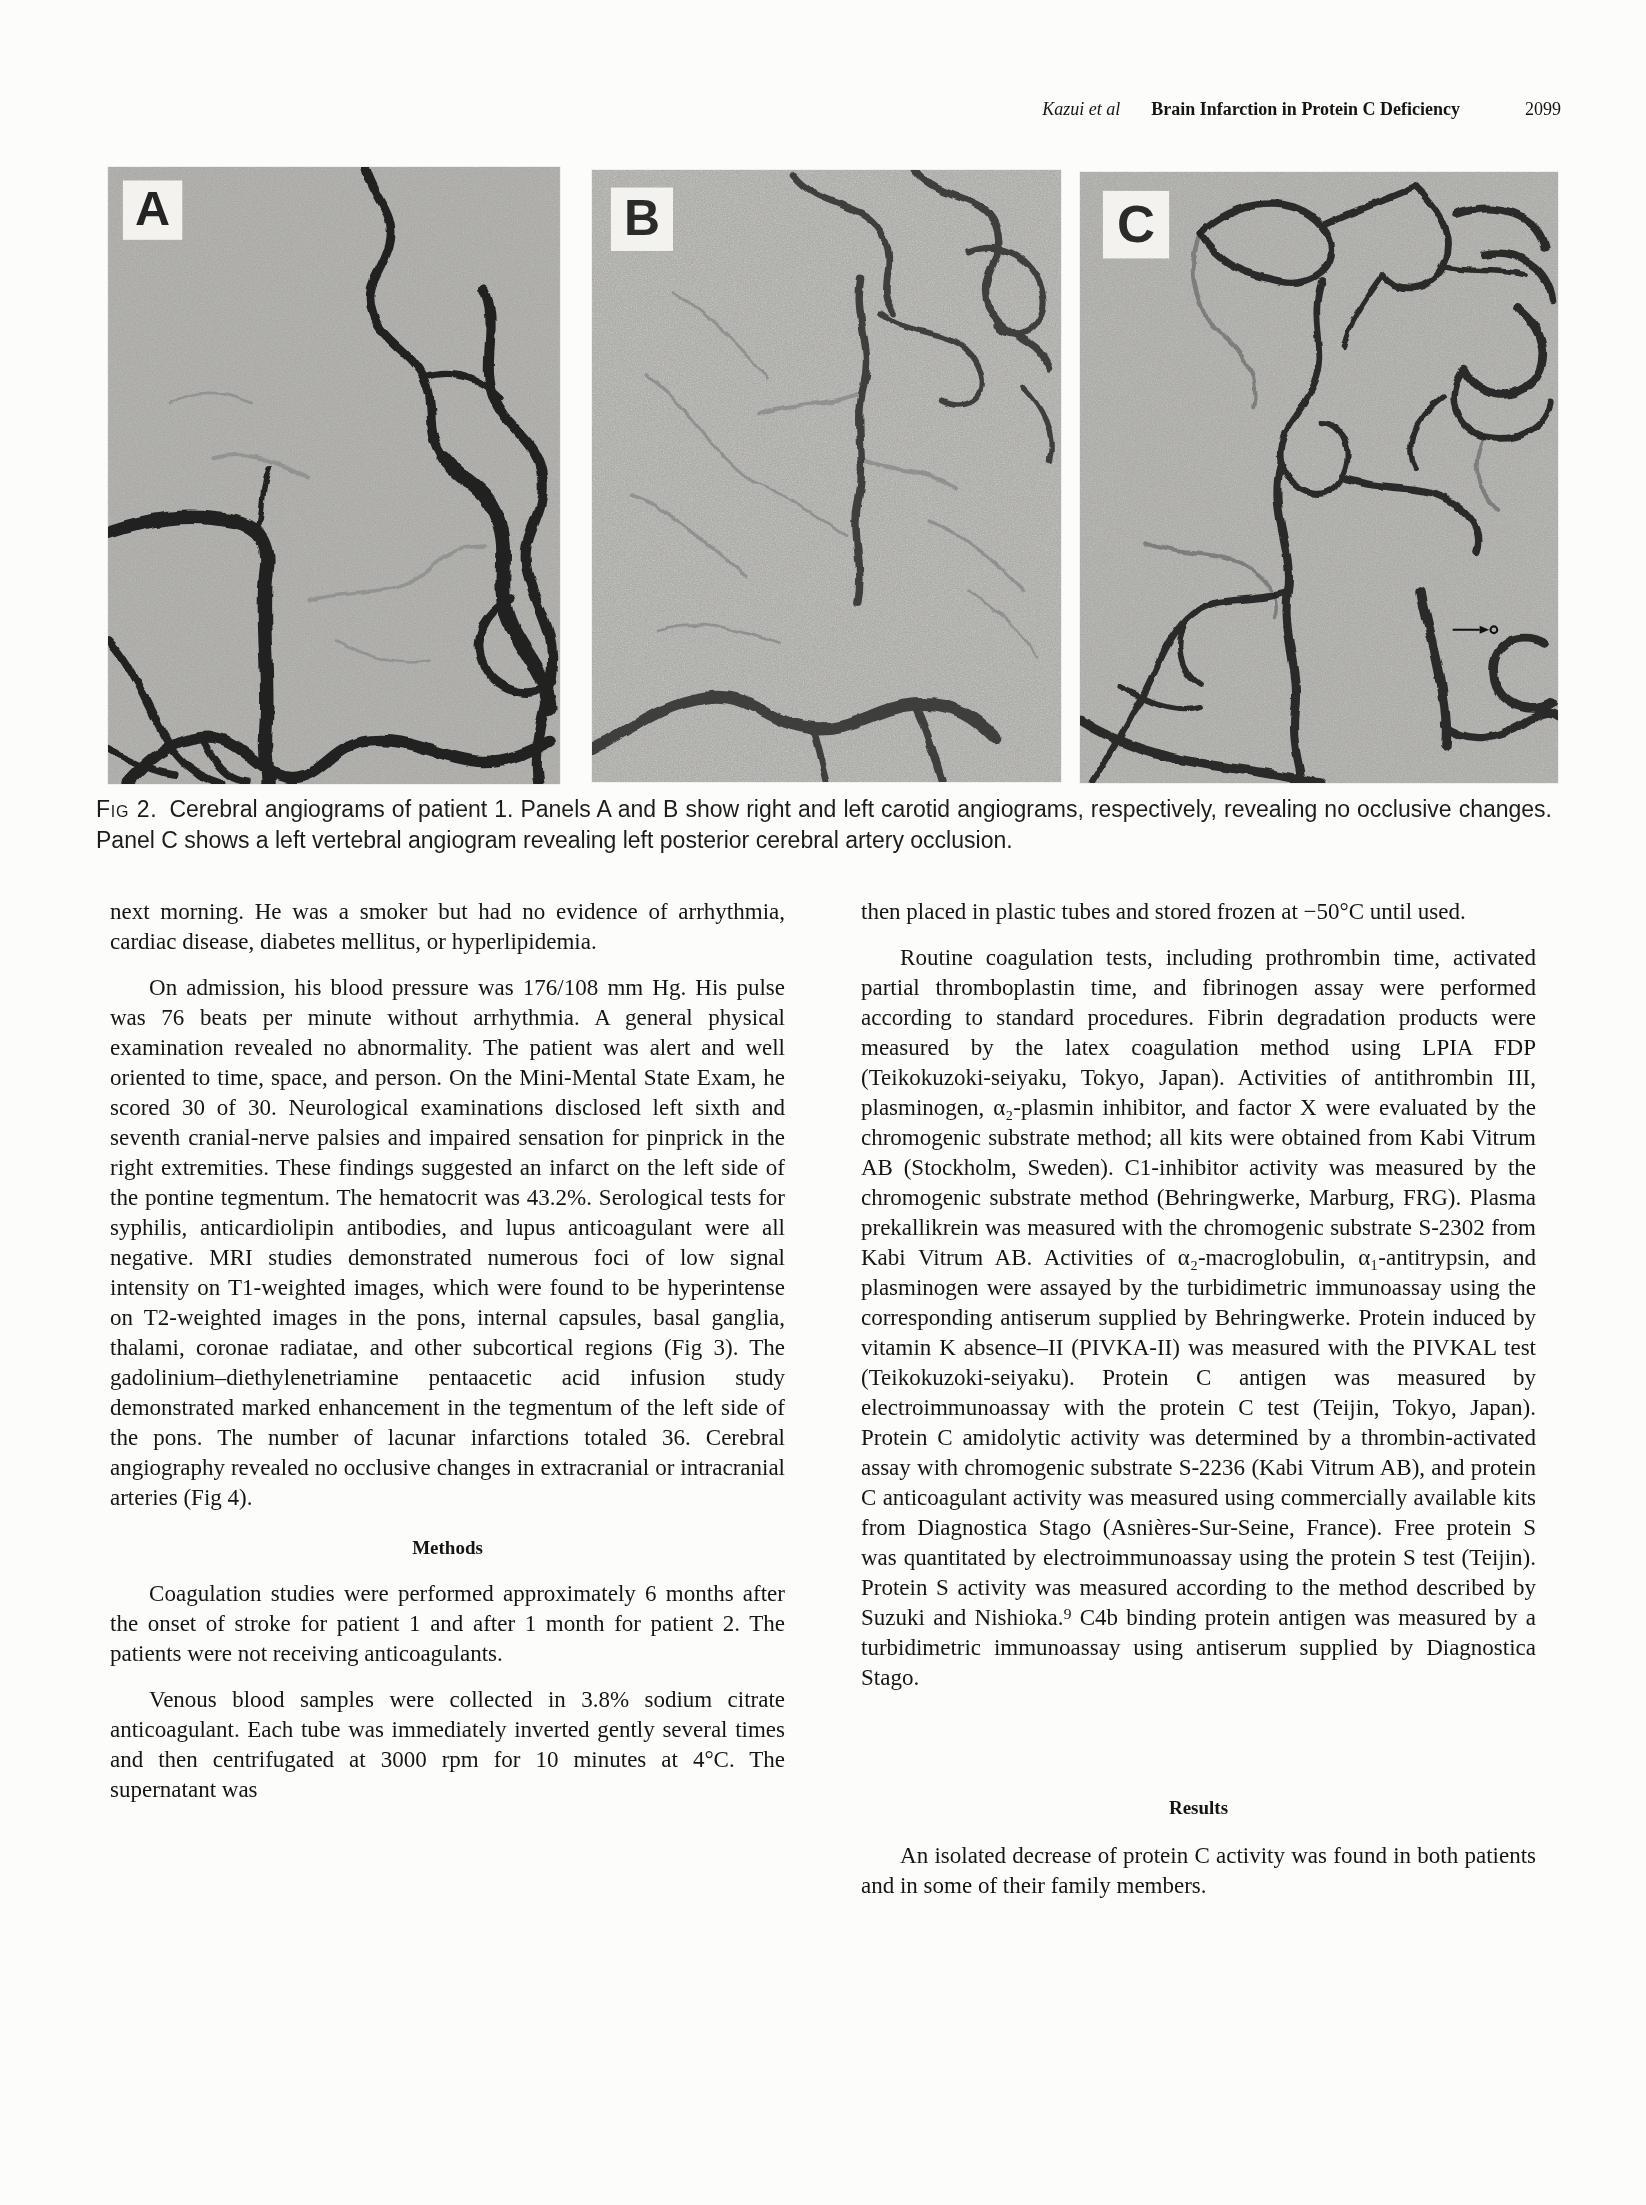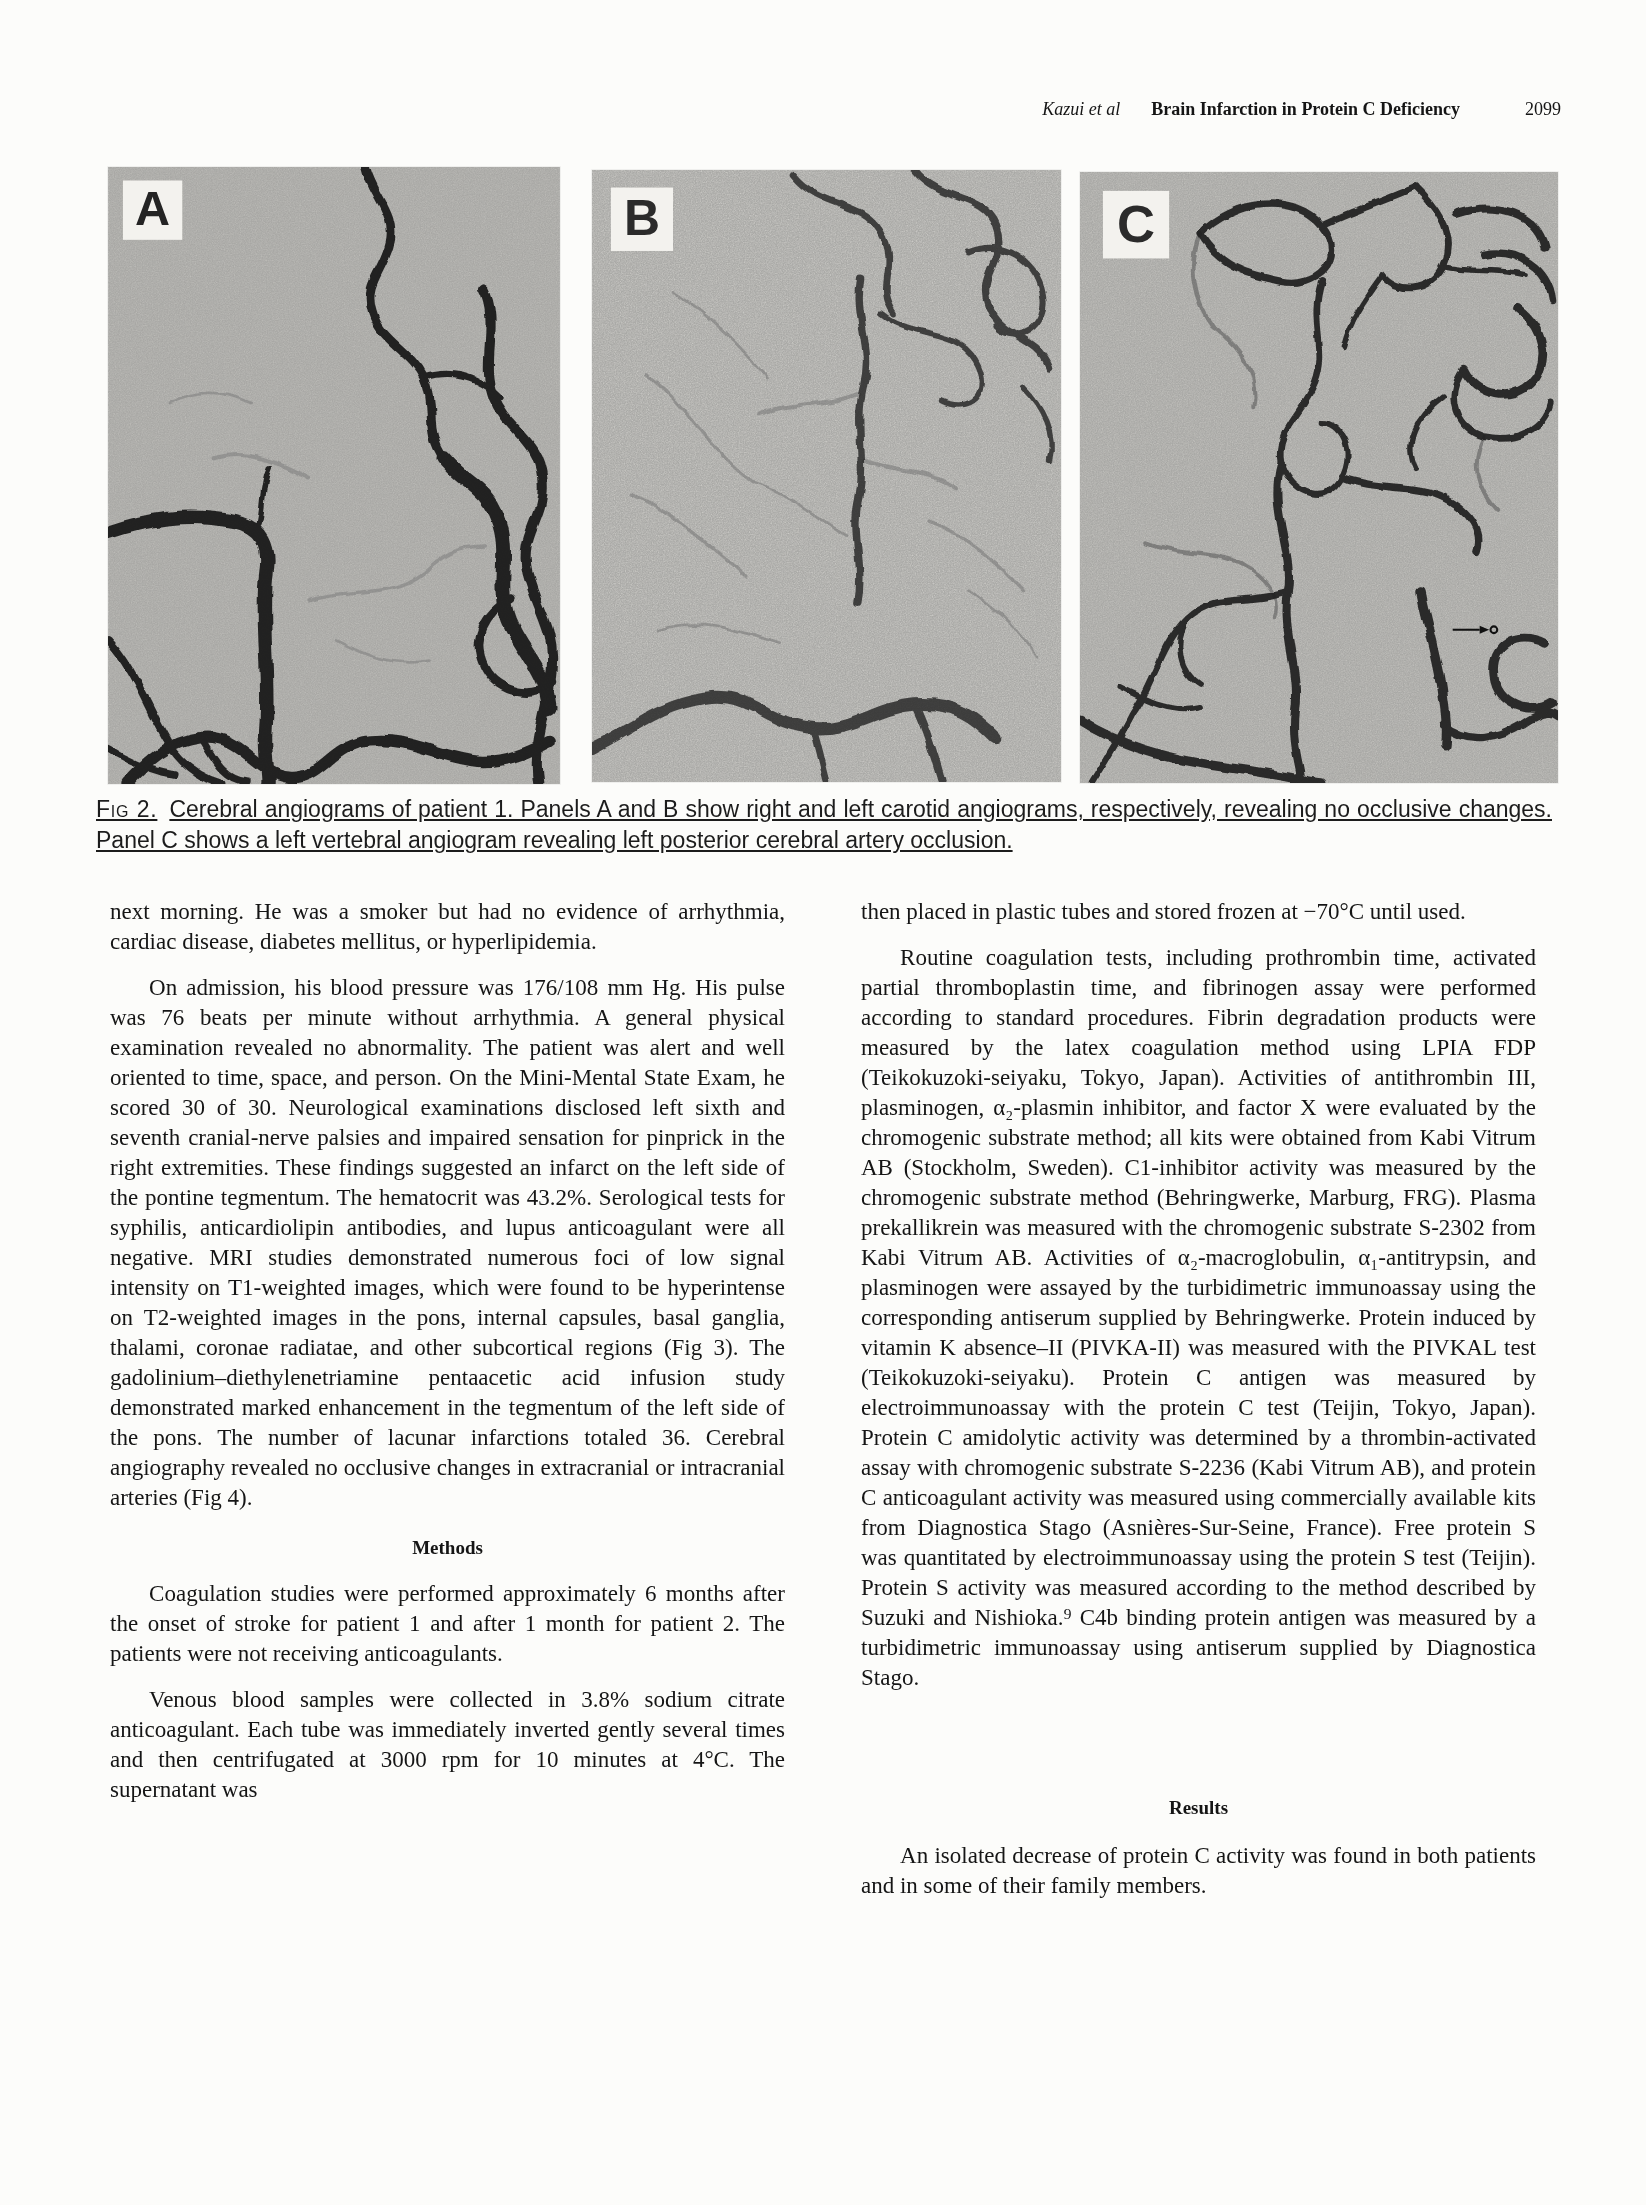--- a/index.html
+++ b/index.html
@@ -20,21 +20,21 @@
   .runhead .pageno{margin-left:65px;text-align:right;}
 
   
   .panel{position:absolute;box-shadow:0 0 0 0.7px rgba(0,0,0,0.08);}
   .panel svg{display:block;}
 
   
   .caption{
     position:absolute;left:96px;top:794px;width:1456px;
     font-family:"Liberation Sans",sans-serif;
-    font-size:23px;line-height:31px;text-align:justify;color:#1c1c1c;text-decoration:underline;
+    font-size:23px;line-height:31px;text-align:justify;color:#1c1c1c;
   }
   .caption .fig-label{font-variant:small-caps;letter-spacing:0.7px;margin-right:12px;}
 
   
   .col{
     position:absolute;top:881px;width:707px;
     font-size:23px;line-height:30px;text-align:justify;
   }
   .col-left{left:94px;}
   .col-right{left:845px;}
@@ -178,18 +178,18 @@
 
 <div class="col col-left">
   <p class="noindent">next morning. He was a smoker but had no evidence of arrhythmia, cardiac disease, diabetes mellitus, or hyperlipidemia.</p>
   <p>On admission, his blood pressure was 176/108 mm Hg. His pulse was 76 beats per minute without arrhythmia. A general physical examination revealed no abnormality. The patient was alert and well oriented to time, space, and person. On the Mini-Mental State Exam, he scored 30 of 30. Neurological examinations disclosed left sixth and seventh cranial-nerve palsies and impaired sensation for pinprick in the right extremities. These findings suggested an infarct on the left side of the pontine tegmentum. The hematocrit was 43.2%. Serological tests for syphilis, anticardiolipin antibodies, and lupus anticoagulant were all negative. MRI studies demonstrated numerous foci of low signal intensity on T1-weighted images, which were found to be hyperintense on T2-weighted images in the pons, internal capsules, basal ganglia, thalami, coronae radiatae, and other subcortical regions (Fig 3). The gadolinium–diethylenetriamine pentaacetic acid infusion study demonstrated marked enhancement in the tegmentum of the left side of the pons. The number of lacunar infarctions totaled 36. Cerebral angiography revealed no occlusive changes in extracranial or intracranial arteries (Fig 4).</p>
   <div class="section-heading">Methods</div>
   <p>Coagulation studies were performed approximately 6 months after the onset of stroke for patient 1 and after 1 month for patient 2. The patients were not receiving anticoagulants.</p>
   <p>Venous blood samples were collected in 3.8% sodium citrate anticoagulant. Each tube was immediately inverted gently several times and then centrifugated at 3000 rpm for 10 minutes at 4°C. The supernatant was</p>
 </div>
 
 <div class="col col-right">
-  <p class="noindent">then placed in plastic tubes and stored frozen at −70°C until used.</p>
+  <p class="noindent">then placed in plastic tubes and stored frozen at −50°C until used.</p>
   <p>Routine coagulation tests, including prothrombin time, activated partial thromboplastin time, and fibrinogen assay were performed according to standard procedures. Fibrin degradation products were measured by the latex coagulation method using LPIA FDP (Teikokuzoki-seiyaku, Tokyo, Japan). Activities of antithrombin III, plasminogen, α₂-plasmin inhibitor, and factor X were evaluated by the chromogenic substrate method; all kits were obtained from Kabi Vitrum AB (Stockholm, Sweden). C1-inhibitor activity was measured by the chromogenic substrate method (Behringwerke, Marburg, FRG). Plasma prekallikrein was measured with the chromogenic substrate S-2302 from Kabi Vitrum AB. Activities of α₂-macroglobulin, α₁-antitrypsin, and plasminogen were assayed by the turbidimetric immunoassay using the corresponding antiserum supplied by Behringwerke. Protein induced by vitamin K absence–II (PIVKA-II) was measured with the PIVKAL test (Teikokuzoki-seiyaku). Protein C antigen was measured by electroimmunoassay with the protein C test (Teijin, Tokyo, Japan). Protein C amidolytic activity was determined by a thrombin-activated assay with chromogenic substrate S-2236 (Kabi Vitrum AB), and protein C anticoagulant activity was measured using commercially available kits from Diagnostica Stago (Asnières-Sur-Seine, France). Free protein S was quantitated by electroimmunoassay using the protein S test (Teijin). Protein S activity was measured according to the method described by Suzuki and Nishioka.⁹ C4b binding protein antigen was measured by a turbidimetric immunoassay using antiserum supplied by Diagnostica Stago.</p>
   <div class="section-heading big-gap">Results</div>
   <p>An isolated decrease of protein C activity was found in both patients and in some of their family members.</p>
 </div>
 
 
 </body></html>

